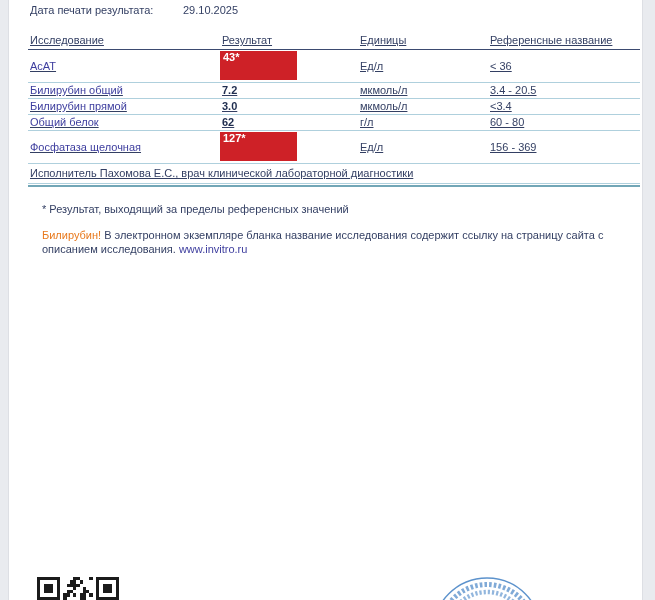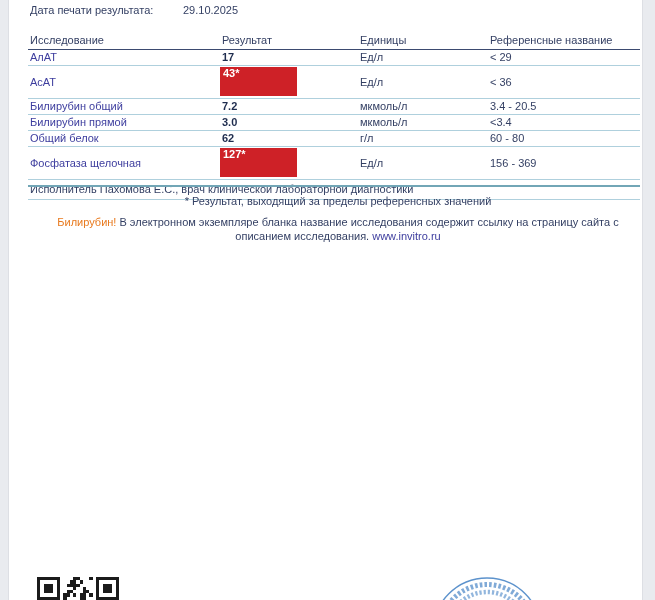--- a/index.html
+++ b/index.html
@@ -16,21 +16,21 @@
   }
   .edge-left  { left: 0; width: 8px;  border-right: 1px solid #dddfe4; }
   .edge-right { right: 0; width: 12px; border-left: 1px solid #dddfe4; }
 
   .date-row { position: absolute; left: 30px; top: 4px; font-size: 11px; }
   .date-row .value { position: absolute; left: 153px; top: 0; white-space: nowrap; font-weight: bold; font-weight: normal; }
 
   table.results {
     position: absolute; left: 28px; top: 32px;
     width: 612px; border-collapse: collapse;
-    font-size: 11px; table-layout: fixed;
+    font-size: 11px; table-layout: fixed; text-decoration: underline;
   }
   table.results th {
     text-align: left; font-weight: normal;
     color: var(--text-navy, #333f63);
     padding: 2px 0 3px 2px;
     border-bottom: 1.5px solid #3b4a70;
   }
   table.results td {
     padding: 1px 0 2px 2px;
     height: 12px;
@@ -57,21 +57,21 @@
   }
   .teal-rule {
     position: absolute; left: 28px; top: 185px;
     width: 612px; height: 2px;
     background: var(--rule-teal, #72a6b6);
   }
   .notes {
     position: absolute; left: 30px; top: 190px;
     width: 616px; font-size: 11px; line-height: 14px;
   }
-  .notes p { margin: 4px; text-align: center; }
+  .notes p { margin: 12px; }
   .footnote { margin-bottom: 7px !important; }
   .warn-label { color: var(--accent-orange, #e8791d); }
   .warn-link { color: var(--link-blue, #3d3d9e); text-decoration: none; cursor: pointer; }
   .disclaimer { color: var(--accent-orange, #e8791d); }
 
   .qr-box {
     position: absolute; left: 37px; top: 577px;
     width: 82px; height: 82px;
   }
   .stamp-box {
@@ -100,26 +100,20 @@
   <thead>
     <tr>
       <th>Исследование</th>
       <th>Результат</th>
       <th>Единицы</th>
       <th>Референсные название</th>
     </tr>
   </thead>
   <tbody>
 
-  <tr>
-    <td class="c-test"><a>АлАТ</a></td>
-    <td class="c-result"><span class="res">17</span></td>
-    <td class="c-units">Ед/л</td>
-    <td class="c-ref">&lt; 29</td>
-  </tr>
 
   <tr>
     <td class="c-test"><a>АсАТ</a></td>
     <td class="c-result"><span class="res flagged">43*</span></td>
     <td class="c-units">Ед/л</td>
     <td class="c-ref">&lt; 36</td>
   </tr>
 
   <tr>
     <td class="c-test"><a>Билирубин общий</a></td>

